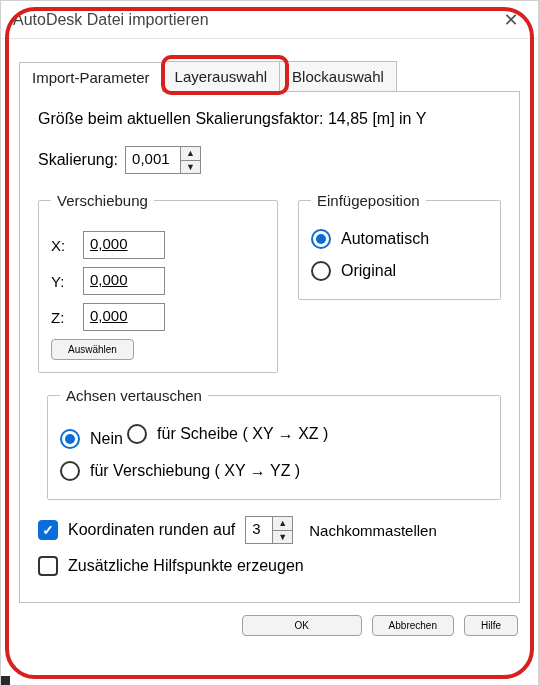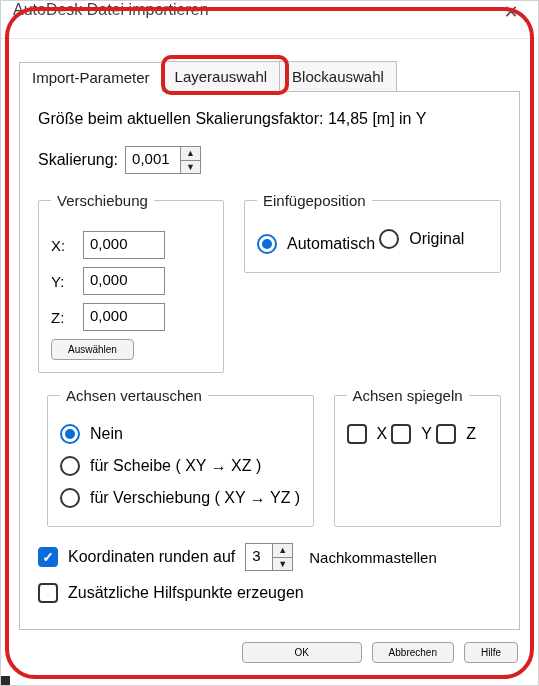--- a/index.html
+++ b/index.html
@@ -13,20 +13,21 @@
 .window {
   width: 539px;
   height: 686px;
   background: #fff;
   border: 1px solid #d0d0d0;
   position: relative;
 }
 .titlebar {
   height: 38px;
   display: flex;
+  align-items: center;
   padding: 0 12px;
   border-bottom: 1px solid #e6e6e6;
 }
 .titlebar-title { color: #444; font-size: 16px; }
 .titlebar-close {
   margin-left: auto;
   width: 30px;
   text-align: center;
   color: #555;
   font-size: 18px;
@@ -81,21 +82,21 @@
 .info-line { margin: 4px 4px 14px 4px; font-size: 16px; }
 .row { display: flex; align-items: center; gap: 7px; margin: 18px 4px; }
 .label { font-size: 16px; }
 .spinbox, .txtbox {
   display: inline-flex; align-items: stretch;
   border: 1px solid #8a8a8a;
   background: #fff;
   height: 28px;
 }
 .txtbox { width: 82px; }
-.txtbox span { padding: 3px 6px; }
+.txtbox span { padding: 3px 6px; text-decoration: underline; }
 .spinbox .val { padding: 3px 6px; min-width: 54px; }
 .spinbox .spin {
   width: 20px;
   display: flex; flex-direction: column;
   border-left: 1px solid #8a8a8a;
 }
 .spin .arw {
   flex: 1; display: flex; align-items: center; justify-content: center;
   font-size: 9px; color: #222;
   border-bottom: 1px solid #8a8a8a;
@@ -106,21 +107,21 @@
   border: 1px solid #c3c3c3;
   border-radius: 2px;
   padding: 14px 12px 12px 12px;
   margin: 0;
 }
 legend { padding: 0 6px; font-size: 15px; color: #222; }
 .groups-top {
   display: flex; gap: 20px; align-items: flex-start;
   margin: 10px 4px 14px 4px;
 }
-.shift-group { width: 186px; }
+.shift-group { width: 240px; }
 .insert-group { flex: 1; }
 .coord-row { display: flex; align-items: center; gap: 10px; margin: 8px 0; }
 .coord-row .lbl { width: 22px; }
 .radio, .check {
   display: inline-flex; align-items: center; gap: 10px;
   margin: 6px 0; font-size: 16px;
 }
 .radio .bullet {
   width: 20px; height: 20px; border: 2px solid #333;
   border-radius: 50%; display: inline-flex;
@@ -237,35 +238,20 @@
           <div class="radio">
             <span class="bullet"></span>
             <span>für Scheibe ( XY → XZ )</span>
           </div>
           <div class="radio">
             <span class="bullet"></span>
             <span>für Verschiebung ( XY → YZ )</span>
           </div>
         </fieldset>
 
-        <fieldset class="mirror-group">
-          <legend>Achsen spiegeln</legend>
-          <div class="check">
-            <span class="box"></span>
-            <span>X</span>
-          </div>
-          <div class="check">
-            <span class="box"></span>
-            <span>Y</span>
-          </div>
-          <div class="check">
-            <span class="box"></span>
-            <span>Z</span>
-          </div>
-        </fieldset>
       </div>
 
       <div class="kround-row">
         <div class="check checked">
           <span class="box"></span>
           <span>Koordinaten runden auf</span>
         </div>
         <div class="spinbox">
           <span class="val" style="min-width:26px">3</span>
           <div class="spin">

